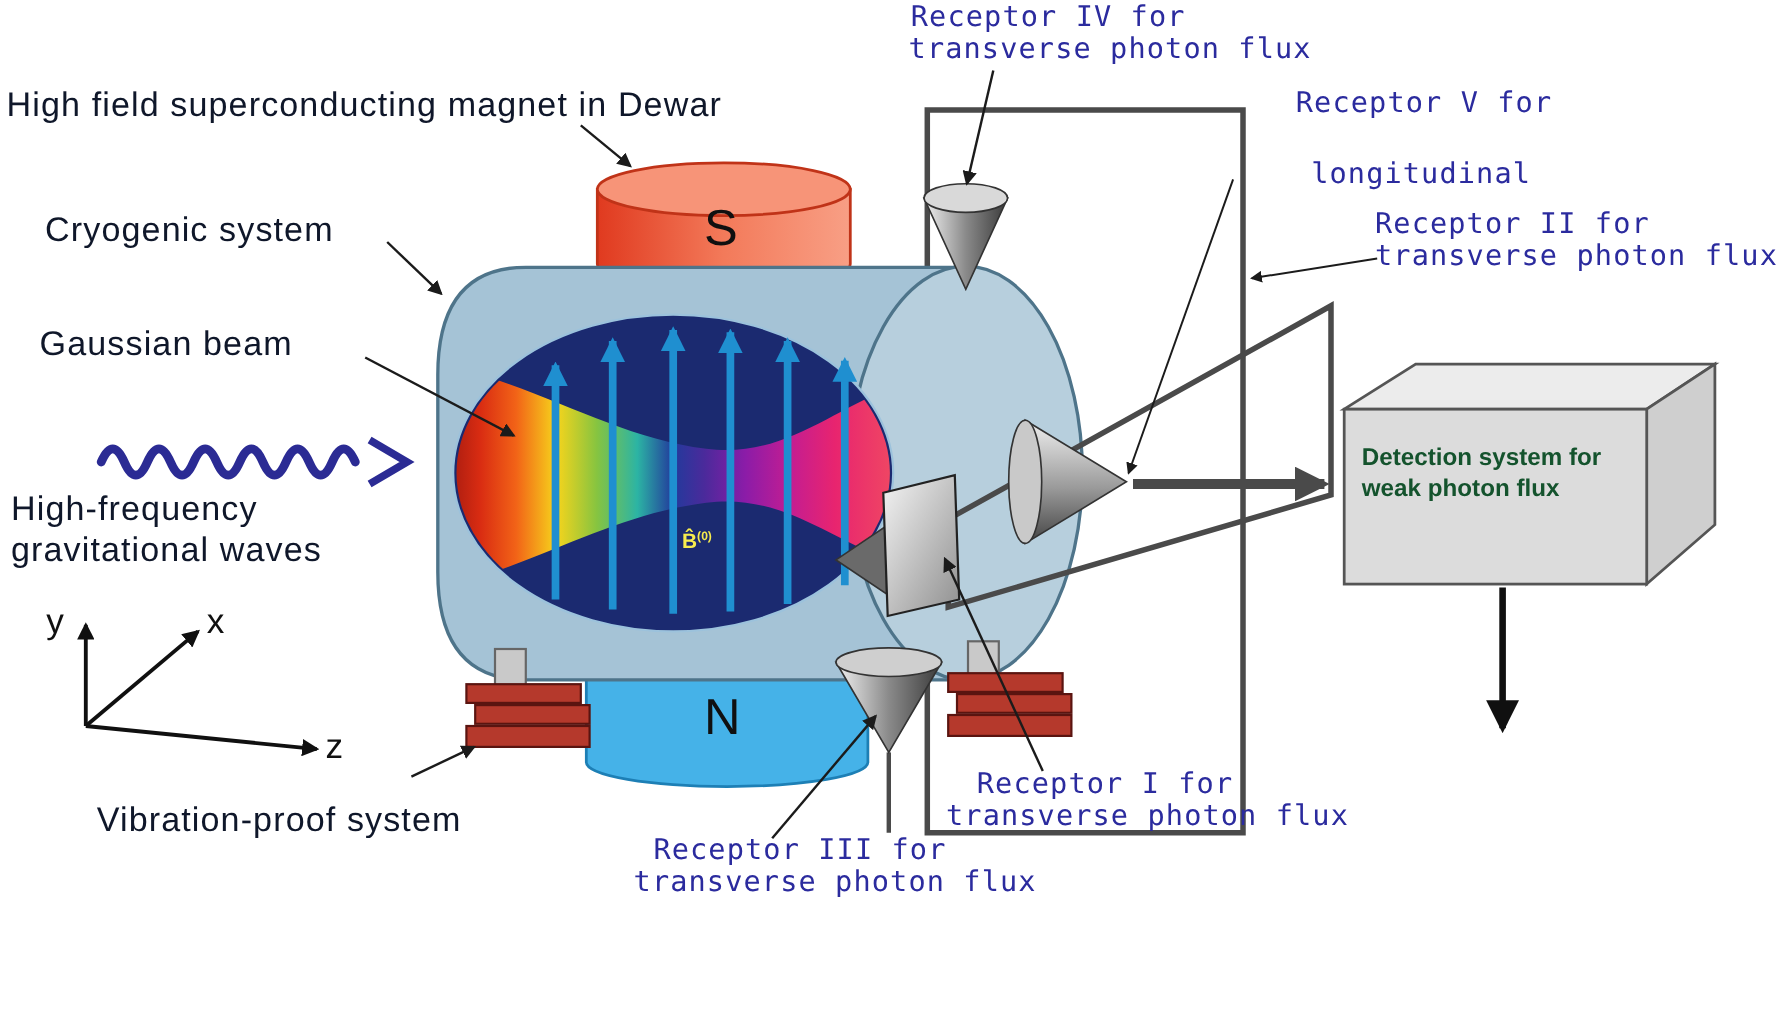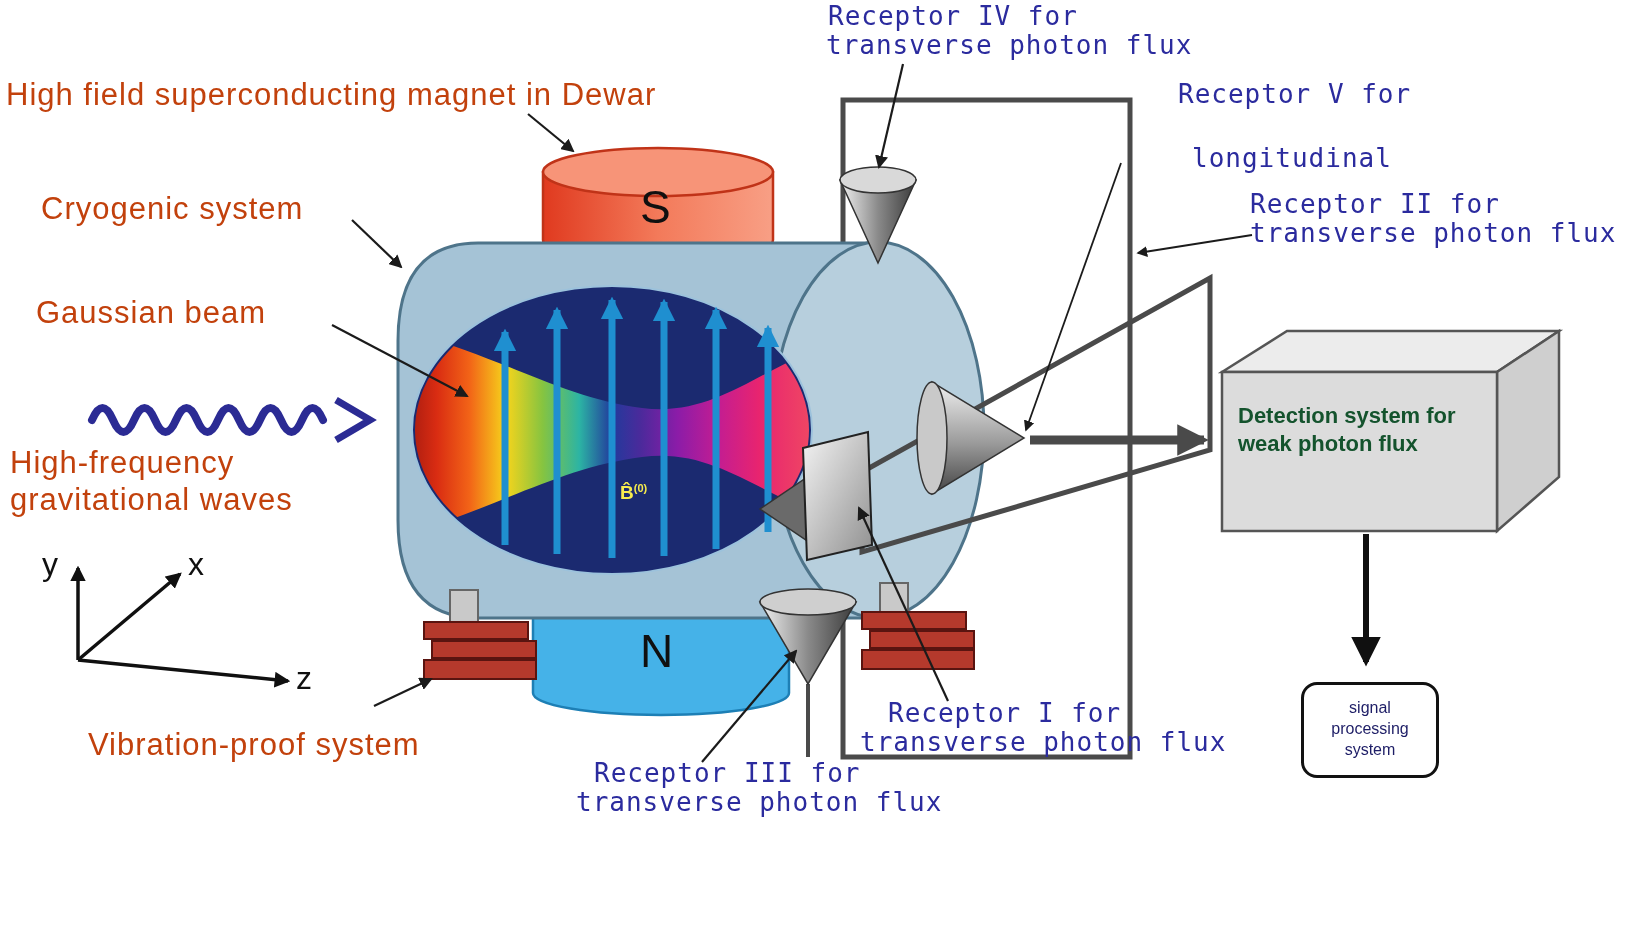--- a/index.html
+++ b/index.html
@@ -1,19 +1,19 @@
 <!DOCTYPE html>
 <html><head>
 <meta charset="utf-8">
 <style>
   html,body{margin:0;padding:0;background:#fff;}
   .canvas{position:relative;width:1629px;height:925px;background:#ffffff;overflow:hidden;
           font-family:"Liberation Sans",sans-serif;}
   .canvas svg{position:absolute;left:0;top:0;}
-  .lbl{position:absolute;color:#c2410c;font-size:31px;letter-spacing:1px;white-space:nowrap;line-height:37px;}
+  .lbl{position:absolute;color:#0f172a;font-size:31px;letter-spacing:1px;white-space:nowrap;line-height:37px;}
   .mono{position:absolute;color:#2b2b9e;font-family:"DejaVu Sans Mono","Liberation Mono",monospace;
         font-size:26px;line-height:29px;letter-spacing:1px;white-space:nowrap;font-weight:500;}
   .pole{position:absolute;color:#101010;font-size:46px;line-height:46px;}
   .axis{position:absolute;color:#101010;font-size:32px;line-height:32px;}
   .det{position:absolute;color:#14532d;font-weight:bold;font-size:22px;line-height:28px;white-space:nowrap;}
   .sig{position:absolute;border:3px solid #111;border-radius:16px;background:#fff;box-sizing:border-box;
        width:138px;height:96px;text-align:center;color:#1d1d66;font-size:16px;line-height:21px;padding-top:12px;}
   .bfield{position:absolute;color:#f7ec4e;font-size:19px;font-weight:bold;white-space:nowrap;}
   .bfield sup{font-size:11px;}
 </style>
@@ -214,25 +214,20 @@
 <div class="mono" style="left:860px;top:699px;">
   <div style="padding-left:28px;">Receptor I for</div>
   <div>transverse photon flux</div>
 </div>
 
 <div class="det" style="left:1238px;top:402px;">
   <div>Detection system for</div>
   <div>weak photon flux</div>
 </div>
 
-<div class="sig" style="left:1301px;top:682px;">
-  <div>signal</div>
-  <div>processing</div>
-  <div>system</div>
-</div>
 
 <div class="pole" style="left:640px;top:184px;">S</div>
 <div class="pole" style="left:640px;top:628px;">N</div>
 
 <div class="bfield" style="left:620px;top:482px;">
   <span>B̂</span><sup>(0)</sup>
 </div>
 
 <div class="axis" style="left:42px;top:548px;">y</div>
 <div class="axis" style="left:188px;top:548px;">x</div>

